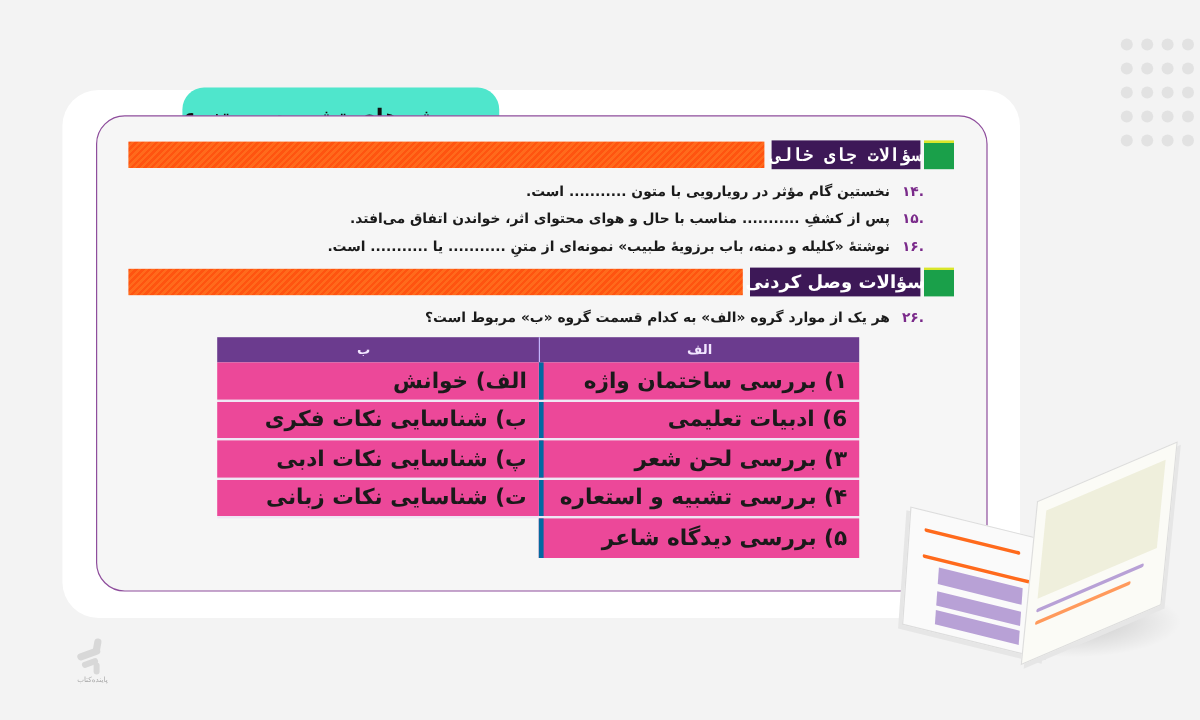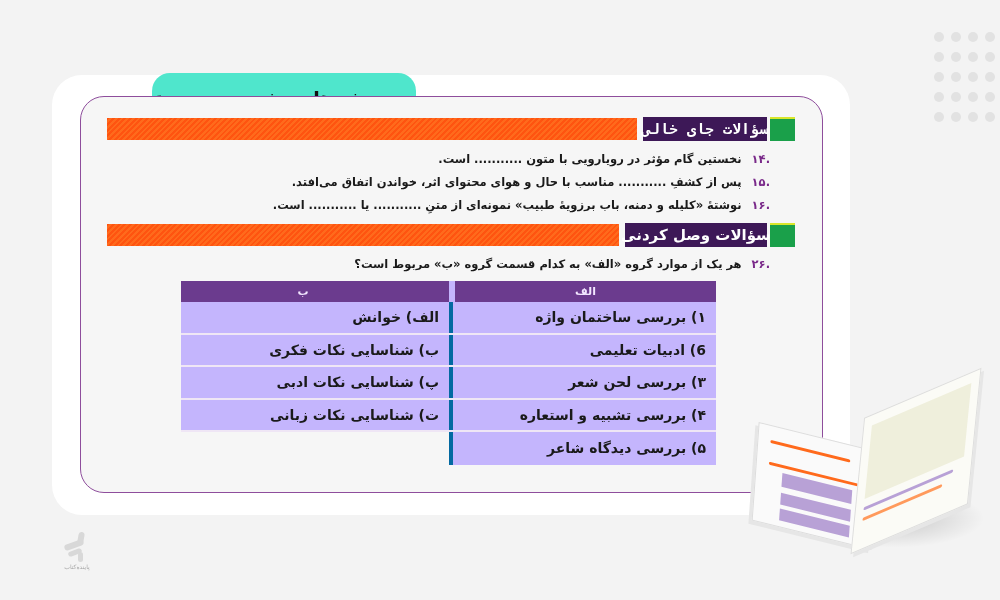--- a/index.html
+++ b/index.html
@@ -20,24 +20,24 @@
   .sec .label { position: absolute; top: 0; height: 24px; background: #3d1857; color: #fff; font-size: 15px; font-weight: bold; display: flex; align-items: center; justify-content: center; direction: rtl; white-space: nowrap; }
   .sec .bar { position: absolute; top: 1px; height: 22px; background: repeating-linear-gradient(135deg,#ff5410 0 2px,#ff6a1c 2px 4px); }
 
   .qline { position: absolute; right: 230px; direction: rtl; display: flex; align-items: center; gap: 10px; font-size: 11.5px; font-weight: bold; color: #1a1a1a; white-space: nowrap; }
   .qnum { color: #7a2a8a; font-weight: bold; font-size: 11.5px; }
 
   .table { position: absolute; left: 181px; top: 281px; width: 535px; direction: rtl; border-collapse: collapse; }
   .table .row { display: flex; height: 32.5px; border-bottom: 2px solid #efe6f5; }
   .table .row:last-child { border-bottom: none; }
   .table .head { height: 21px; background: #6b3b8e; color: #f2e6ff; font-size: 11px; font-weight: bold; border-bottom: none; }
-  .table .cell { flex: 1; display: flex; align-items: center; padding: 0 10px; font-size: 14px; font-weight: bold; color: #1a1a1a; background: #c4b5fd; }
+  .table .cell { flex: 1; display: flex; align-items: center; padding: 0 10px; font-size: 18px; font-weight: bold; color: #1a1a1a; background: #ec4899; }
   .table .head .cell { background: transparent; color: #f2e6ff; font-size: 11px; justify-content: center; }
   .table .cell.a { border-left: 4px solid #0369a1; width: 267px; flex: none; }
-  .table .head .cell.a { border-left: 6px solid #c4b5fd; margin-left: 24px; }
+  .table .head .cell.a { border-left: 1px solid #c4b5fd; margin-left: 24px; }
 
   .book { position: absolute; left: 745px; top: 388px; width: 240px; height: 170px; }
   .book .shadow { position: absolute; left: 60px; top: 100px; width: 180px; height: 60px; background: radial-gradient(ellipse at center, rgba(0,0,0,0.18), rgba(0,0,0,0) 70%); }
   .book .pg-left { position: absolute; left: 10px; top: 48px; width: 120px; height: 100px; background: #fafafa; border: 1px solid #ddd; transform: skewY(10deg) rotate(4deg); box-shadow: -3px 4px 0 #e6e6e6; }
   .book .pg-right { position: absolute; left: 112px; top: 8px; width: 118px; height: 130px; background: #fbfbf6; border: 1px solid #ddd; transform: skewY(-28deg) rotate(6deg); box-shadow: 3px 4px 0 #e6e6e6; }
   .book .ln { position: absolute; height: 3px; border-radius: 2px; }
   .book .blk { position: absolute; background: #b8a1d6; }
   .book .txt { position: absolute; background: #efefdc; }
 
   .logo { position: absolute; left: 56px; top: 530px; width: 40px; height: 40px; }

